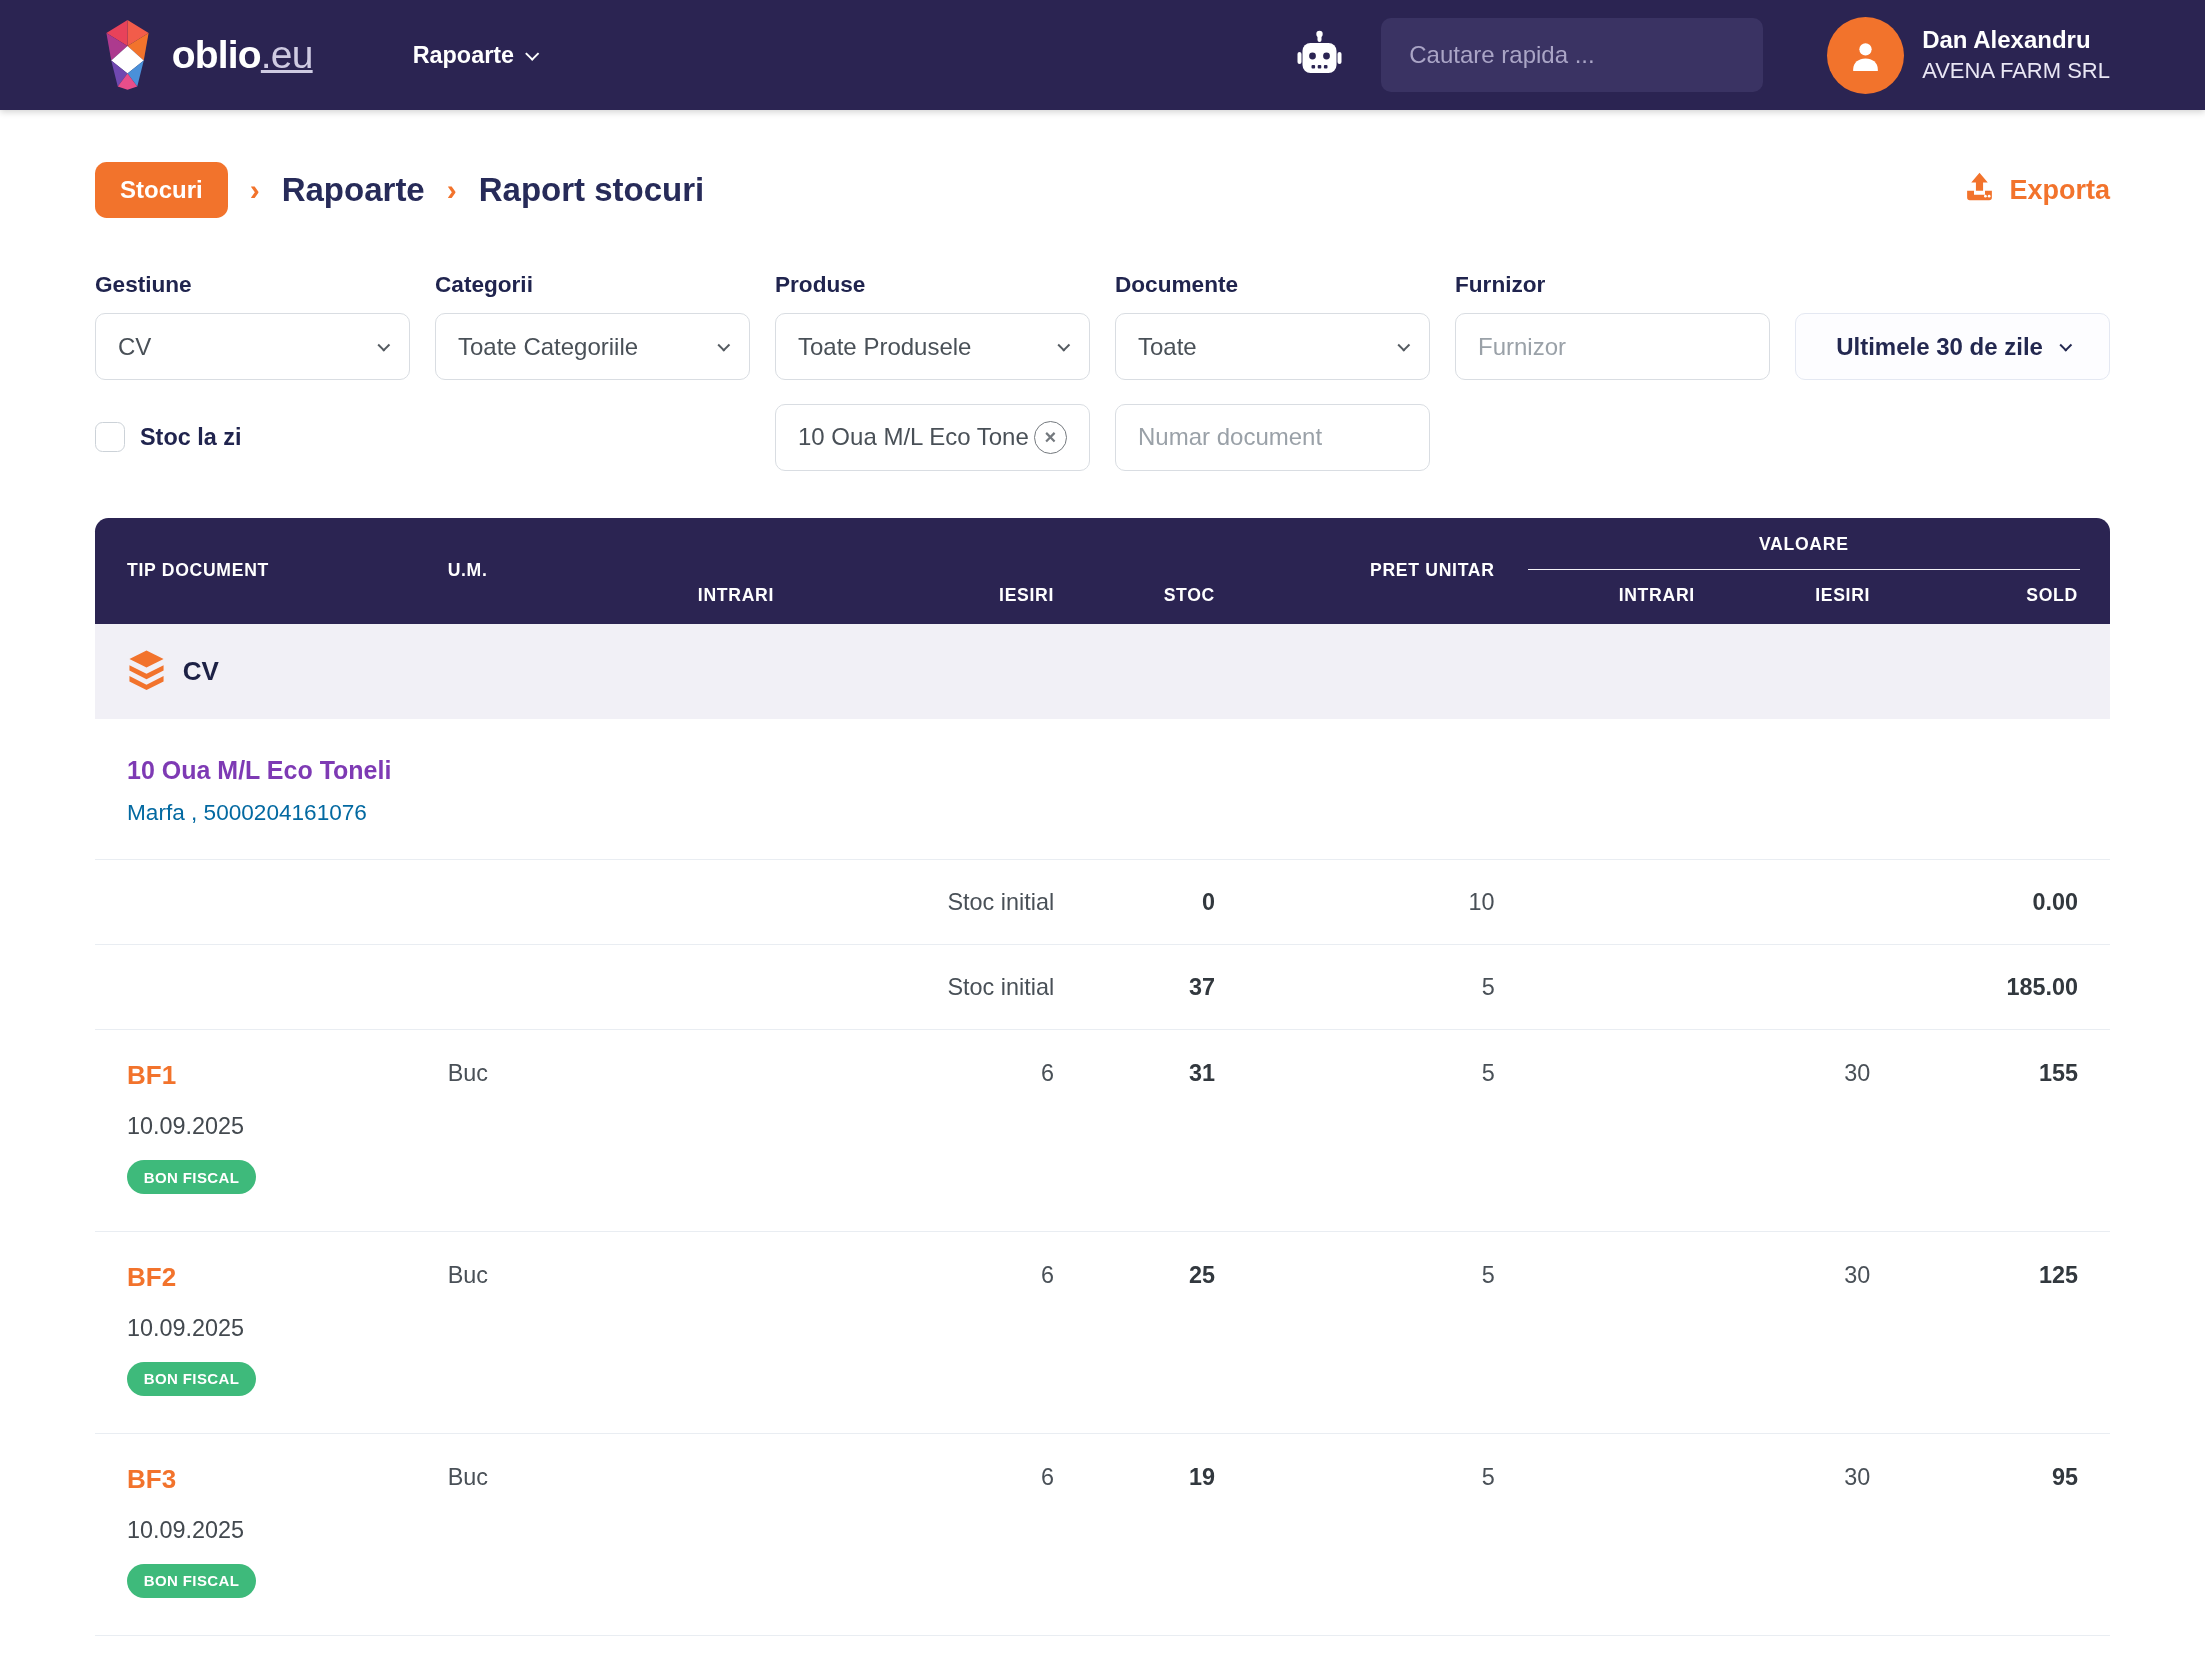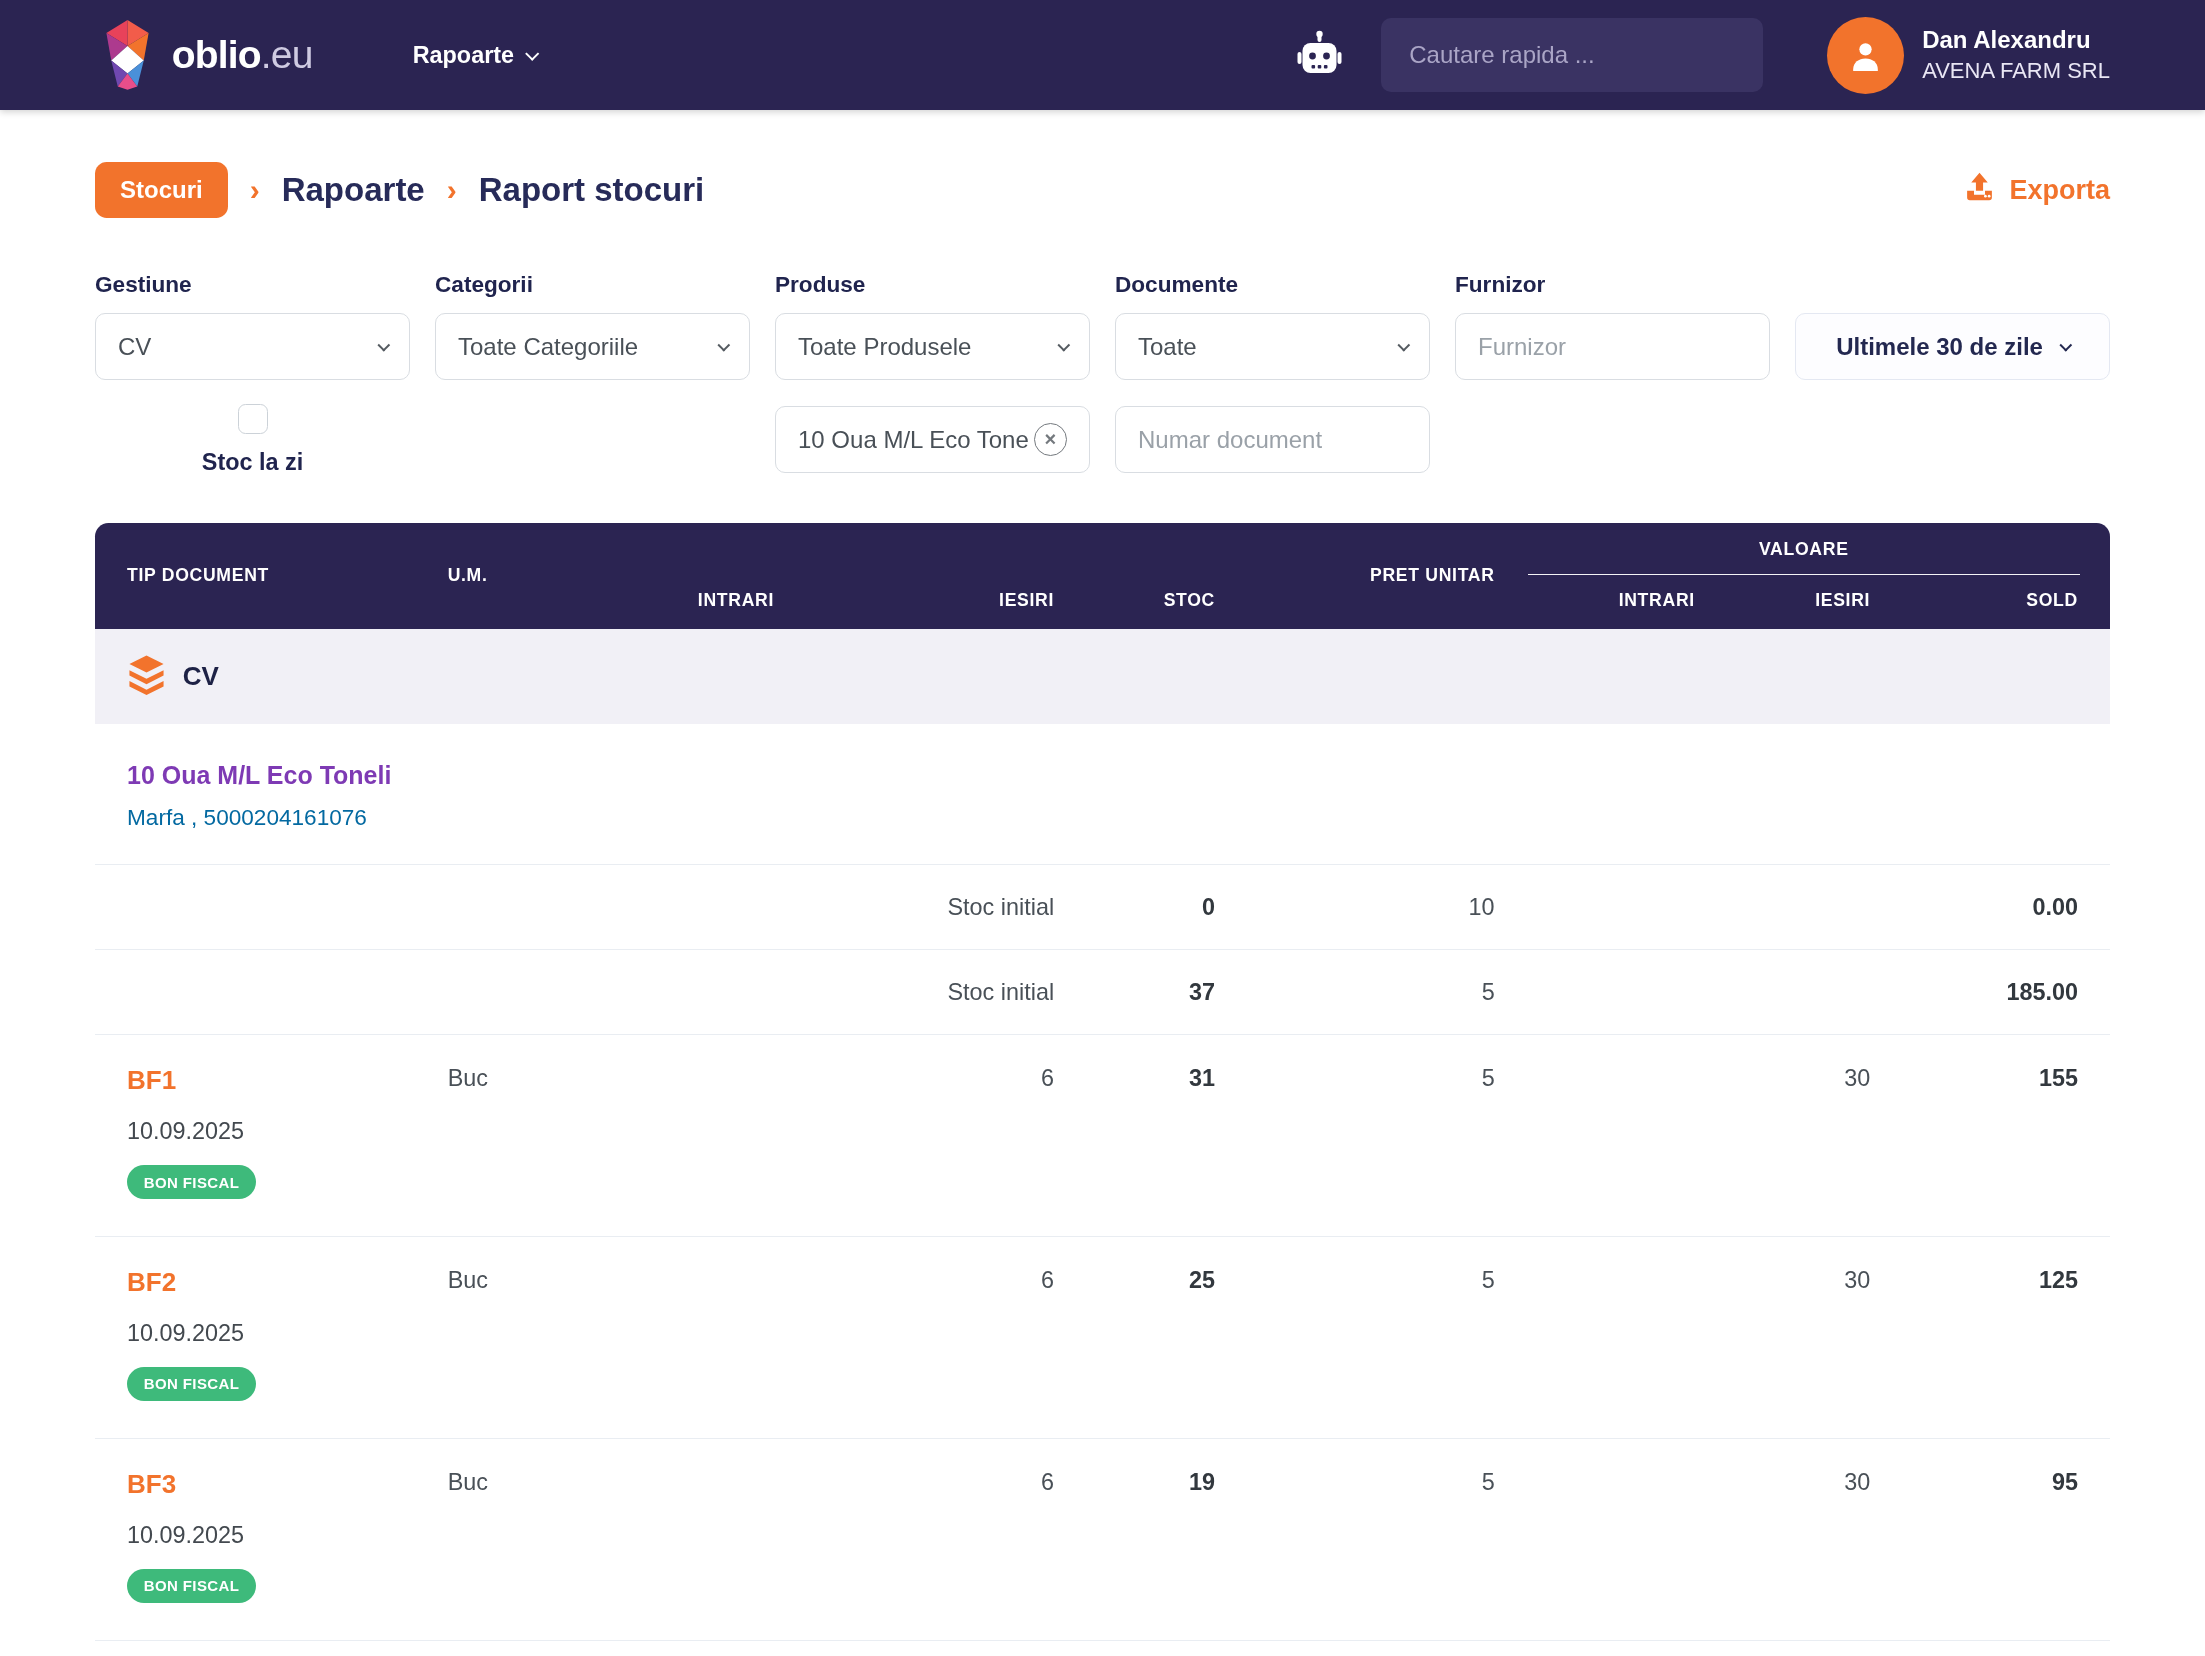--- a/index.html
+++ b/index.html
@@ -5,21 +5,21 @@
   * { margin:0; padding:0; box-sizing:border-box; }
   html,body { width:2205px; height:1656px; overflow:hidden; background:#fff;
               font-family:"Liberation Sans", sans-serif; }
   .page { width:2205px; height:1656px; overflow:hidden; background:#fff; }
 
   
   .navbar { height:110px; background:#2b2452; display:flex; align-items:center;
             padding:0 95px; box-shadow:0 2.5px 6.7px rgba(0,0,0,.18); }
   .logo { display:flex; align-items:center; gap:11.7px; cursor:pointer; }
   .logo-text { font-size:39px; font-weight:bold; color:#fff; letter-spacing:-0.8px; }
-  .logo-text .suffix { font-weight:300; color:#cfcbe2; }
+  .logo-text .suffix { font-weight:300; color:#cfcbe2;text-decoration:underline; }
   .nav-menu { display:flex; align-items:center; gap:80px; margin-left:100px;flex-direction:column; }
   .nav-item { display:flex; align-items:center; gap:11.7px; color:#fff; font-size:23.4px;
               font-weight:bold; cursor:pointer; }
   .chv { display:inline-block; width:10px; height:10px; border-right:2.5px solid currentColor;
          border-bottom:2.5px solid currentColor; transform:rotate(45deg) translateY(-1.7px); }
   .nav-right { margin-left:auto; display:flex; align-items:center; }
   .robot-btn { margin-right:37px; cursor:pointer; display:flex; }
   .search-box { width:382px; height:74px; background:#3a3363; border-radius:10px;
                 display:flex; align-items:center; padding:0 28.5px; }
   .search-box input { background:transparent; border:none; outline:none; width:100%;
@@ -53,21 +53,21 @@
            cursor:pointer; }
   .f-box .chv { margin-left:auto; color:#555b61; width:9.2px; height:9.2px;
                 border-right-width:2.1px; border-bottom-width:2.1px; }
   .f-input input { border:none; outline:none; width:100%; font-size:24px; color:#495057;
                    font-family:"Liberation Sans", sans-serif; background:transparent; }
   .f-input input::placeholder { color:#9aa1a8; }
   .period-box { border:1.7px solid #e4e8f2; background:#fdfdff; color:#232850;
                 font-weight:bold; justify-content:center; gap:16.7px; }
   .period-box .chv { margin-left:0; color:#232850; }
   .filter-row2 { margin-top:23.4px; align-items:center; }
-  .check-wrap { display:flex; align-items:center; gap:15px; cursor:pointer;flex-direction:column; }
+  .check-wrap { display:flex; align-items:center; gap:15px; cursor:pointer; }
   .checkbox { width:30px; height:30px; border:1.7px solid #ccd2d8; border-radius:7.5px; background:#fff; }
   .check-label { font-size:23.4px; font-weight:bold; color:#20244e; }
   .chip-box { padding-right:11.7px; }
   .chip-text { white-space:nowrap; overflow:hidden; }
   .clear-circle { margin-left:5px; min-width:33px; width:33px; height:33px; border:1.7px solid #74797e;
                   border-radius:50%; color:#74797e; display:flex; align-items:center;
                   justify-content:center; font-size:20px; font-weight:bold; cursor:pointer; }
 
   
   .table { margin-top:47px; }

